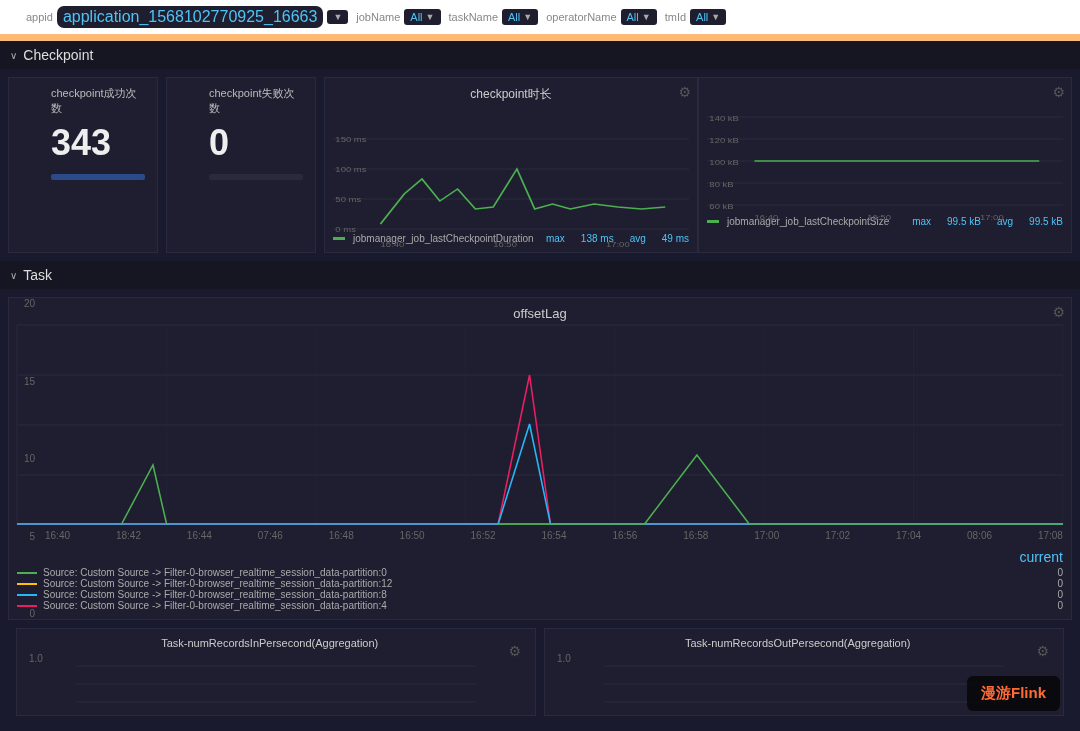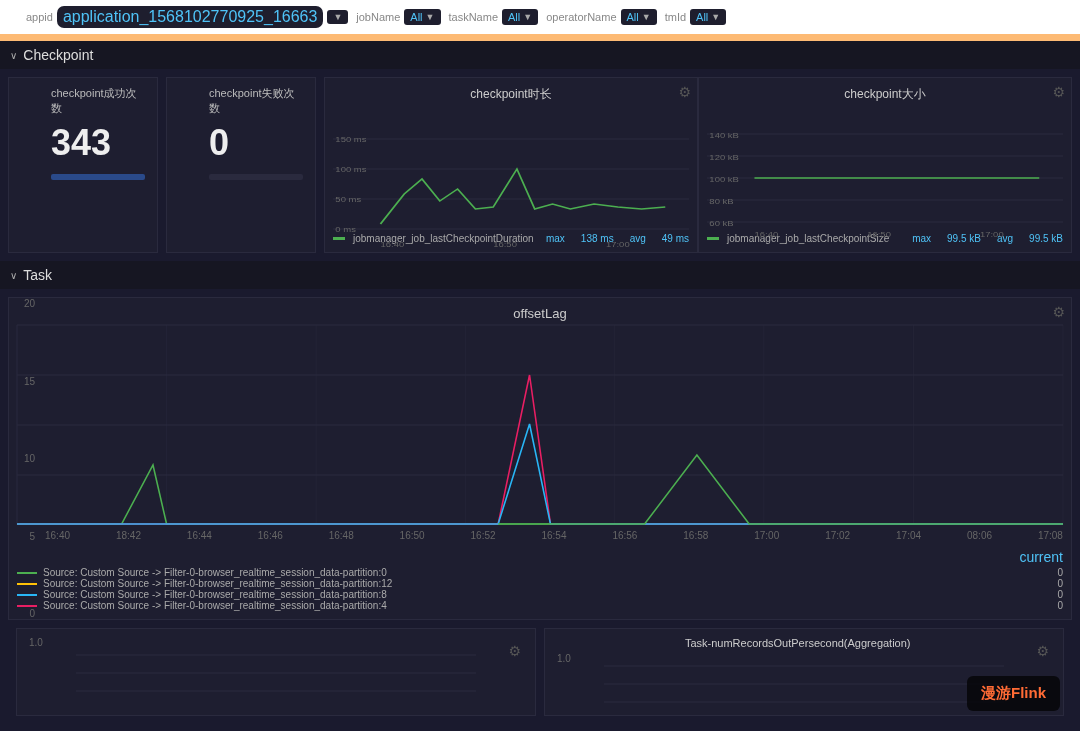--- a/index.html
+++ b/index.html
@@ -318,21 +318,20 @@
         <span style="color:#4fc3f7;">max</span>
         <span>138 ms</span>
         <span style="color:#4fc3f7;">avg</span>
         <span>49 ms</span>
       </span>
     </div>
   </div>
 
   <div class="chart-container">
     <span class="gear-icon">⚙</span>
-    <div class="chart-title">checkpoint大小</div>
     <div class="chart-area">
       <svg width="100%" height="110" viewBox="0 0 300 110" preserveAspectRatio="none">
 
         <line x1="0" y1="5" x2="300" y2="5" stroke="#2a2a3e" stroke-width="1"></line>
         <line x1="0" y1="27" x2="300" y2="27" stroke="#2a2a3e" stroke-width="1"></line>
         <line x1="0" y1="49" x2="300" y2="49" stroke="#2a2a3e" stroke-width="1"></line>
         <line x1="0" y1="71" x2="300" y2="71" stroke="#2a2a3e" stroke-width="1"></line>
         <line x1="0" y1="93" x2="300" y2="93" stroke="#2a2a3e" stroke-width="1"></line>
 
         <text x="2" y="9" fill="#666" font-size="8">140 kB</text>
@@ -408,21 +407,21 @@
 
             <polyline points="460,199 520,199 600,199 650,130 700,199 1000,199" fill="none" stroke="#4caf50" stroke-width="1.5"></polyline>
           </svg>
         </div>
       </div>
 
       <div class="x-axis" style="padding-left:28px;">
         <span>16:40</span>
         <span>18:42</span>
         <span>16:44</span>
-        <span>16:46</span>
+        <span>07:46</span>
         <span>16:48</span>
         <span>16:50</span>
         <span>16:52</span>
         <span>16:54</span>
         <span>16:56</span>
         <span>16:58</span>
         <span>17:00</span>
         <span>17:02</span>
         <span>17:04</span>
         <span>08:06</span>
@@ -461,20 +460,21 @@
           <span>Source: Custom Source -&gt; Filter-0-browser_realtime_session_data-partition:4</span>
         </div>
         <span style="color:#aaa; min-width:20px; text-align:right;">0</span>
       </div>
     </div>
   </div>
 
   <div class="bottom-charts">
     <div class="bottom-chart">
       <span class="gear-icon" style="position:relative; float:right;">⚙</span>
+      <div class="bottom-chart-title">Task-numRecordsInPersecond(Aggregation)</div>
       <div style="font-size:10px; color:#666; padding-left:4px;">1.0</div>
       <svg width="100%" height="40" viewBox="0 0 400 40">
         <line x1="0" y1="38" x2="400" y2="38" stroke="#2a2a3e" stroke-width="1"></line>
         <line x1="0" y1="20" x2="400" y2="20" stroke="#2a2a3e" stroke-width="1"></line>
         <line x1="0" y1="2" x2="400" y2="2" stroke="#2a2a3e" stroke-width="1"></line>
       </svg>
     </div>
     <div class="bottom-chart">
       <span class="gear-icon" style="position:relative; float:right;">⚙</span>
       <div class="bottom-chart-title">Task-numRecordsOutPersecond(Aggregation)</div>

